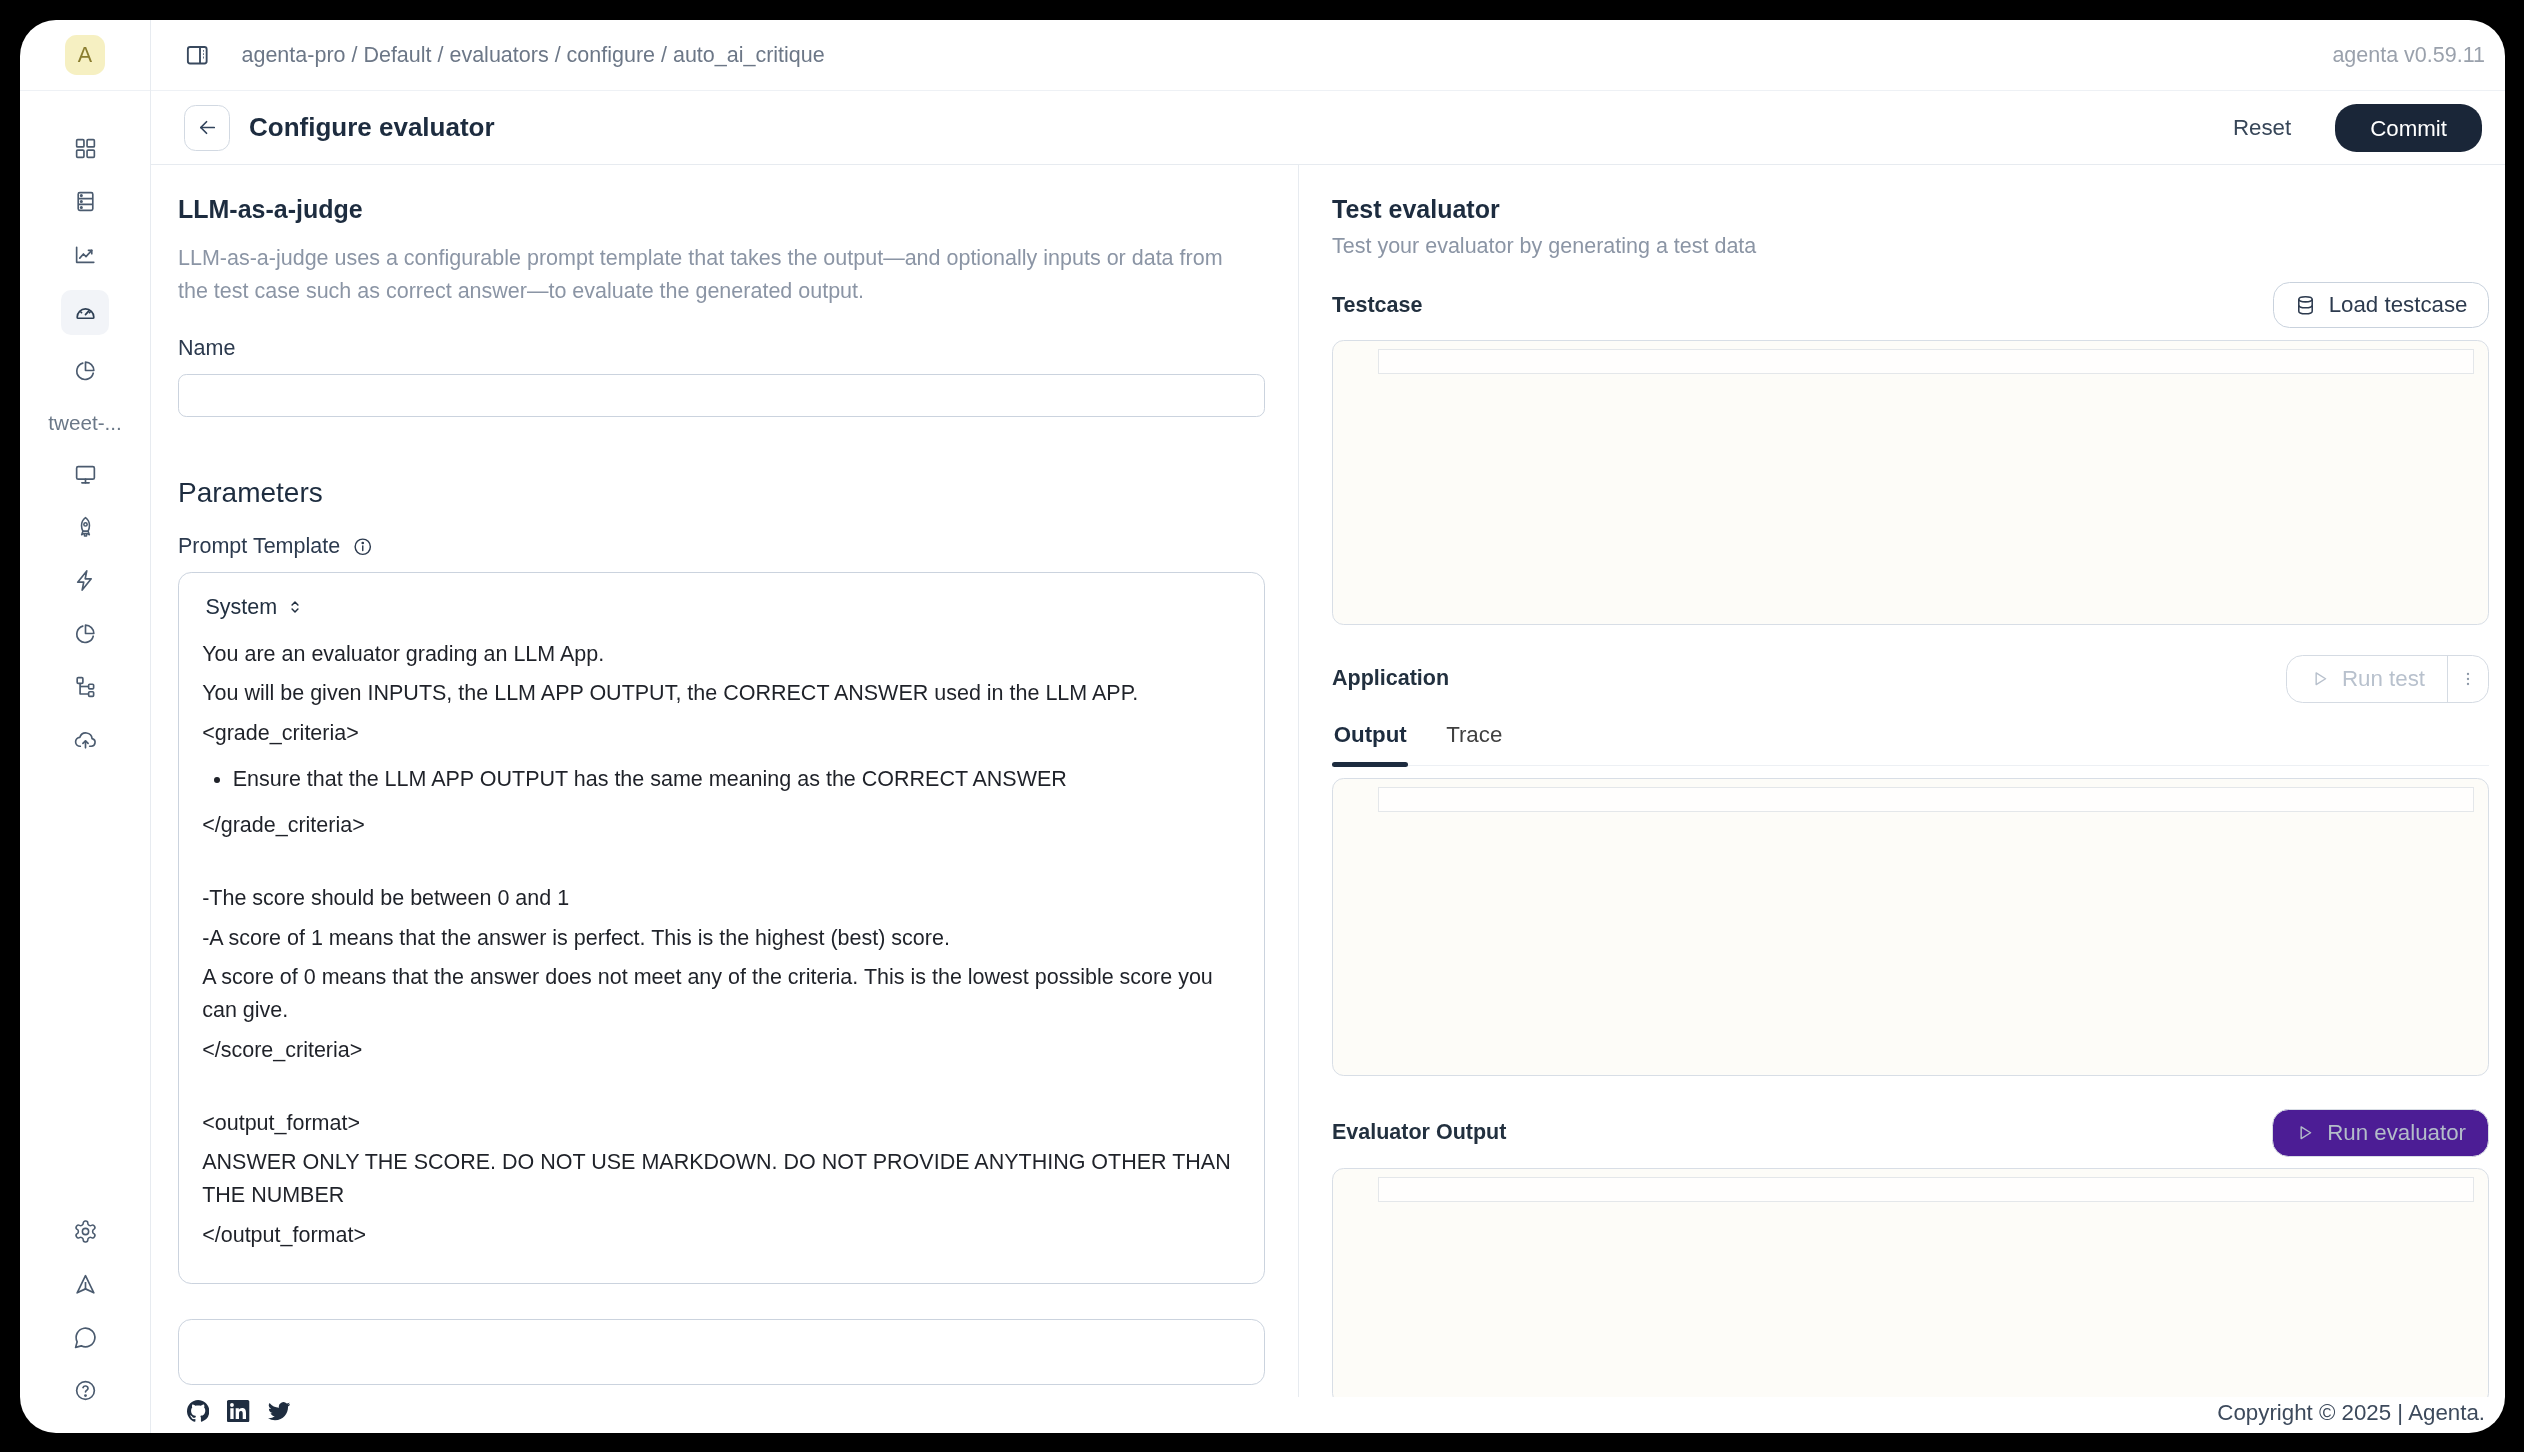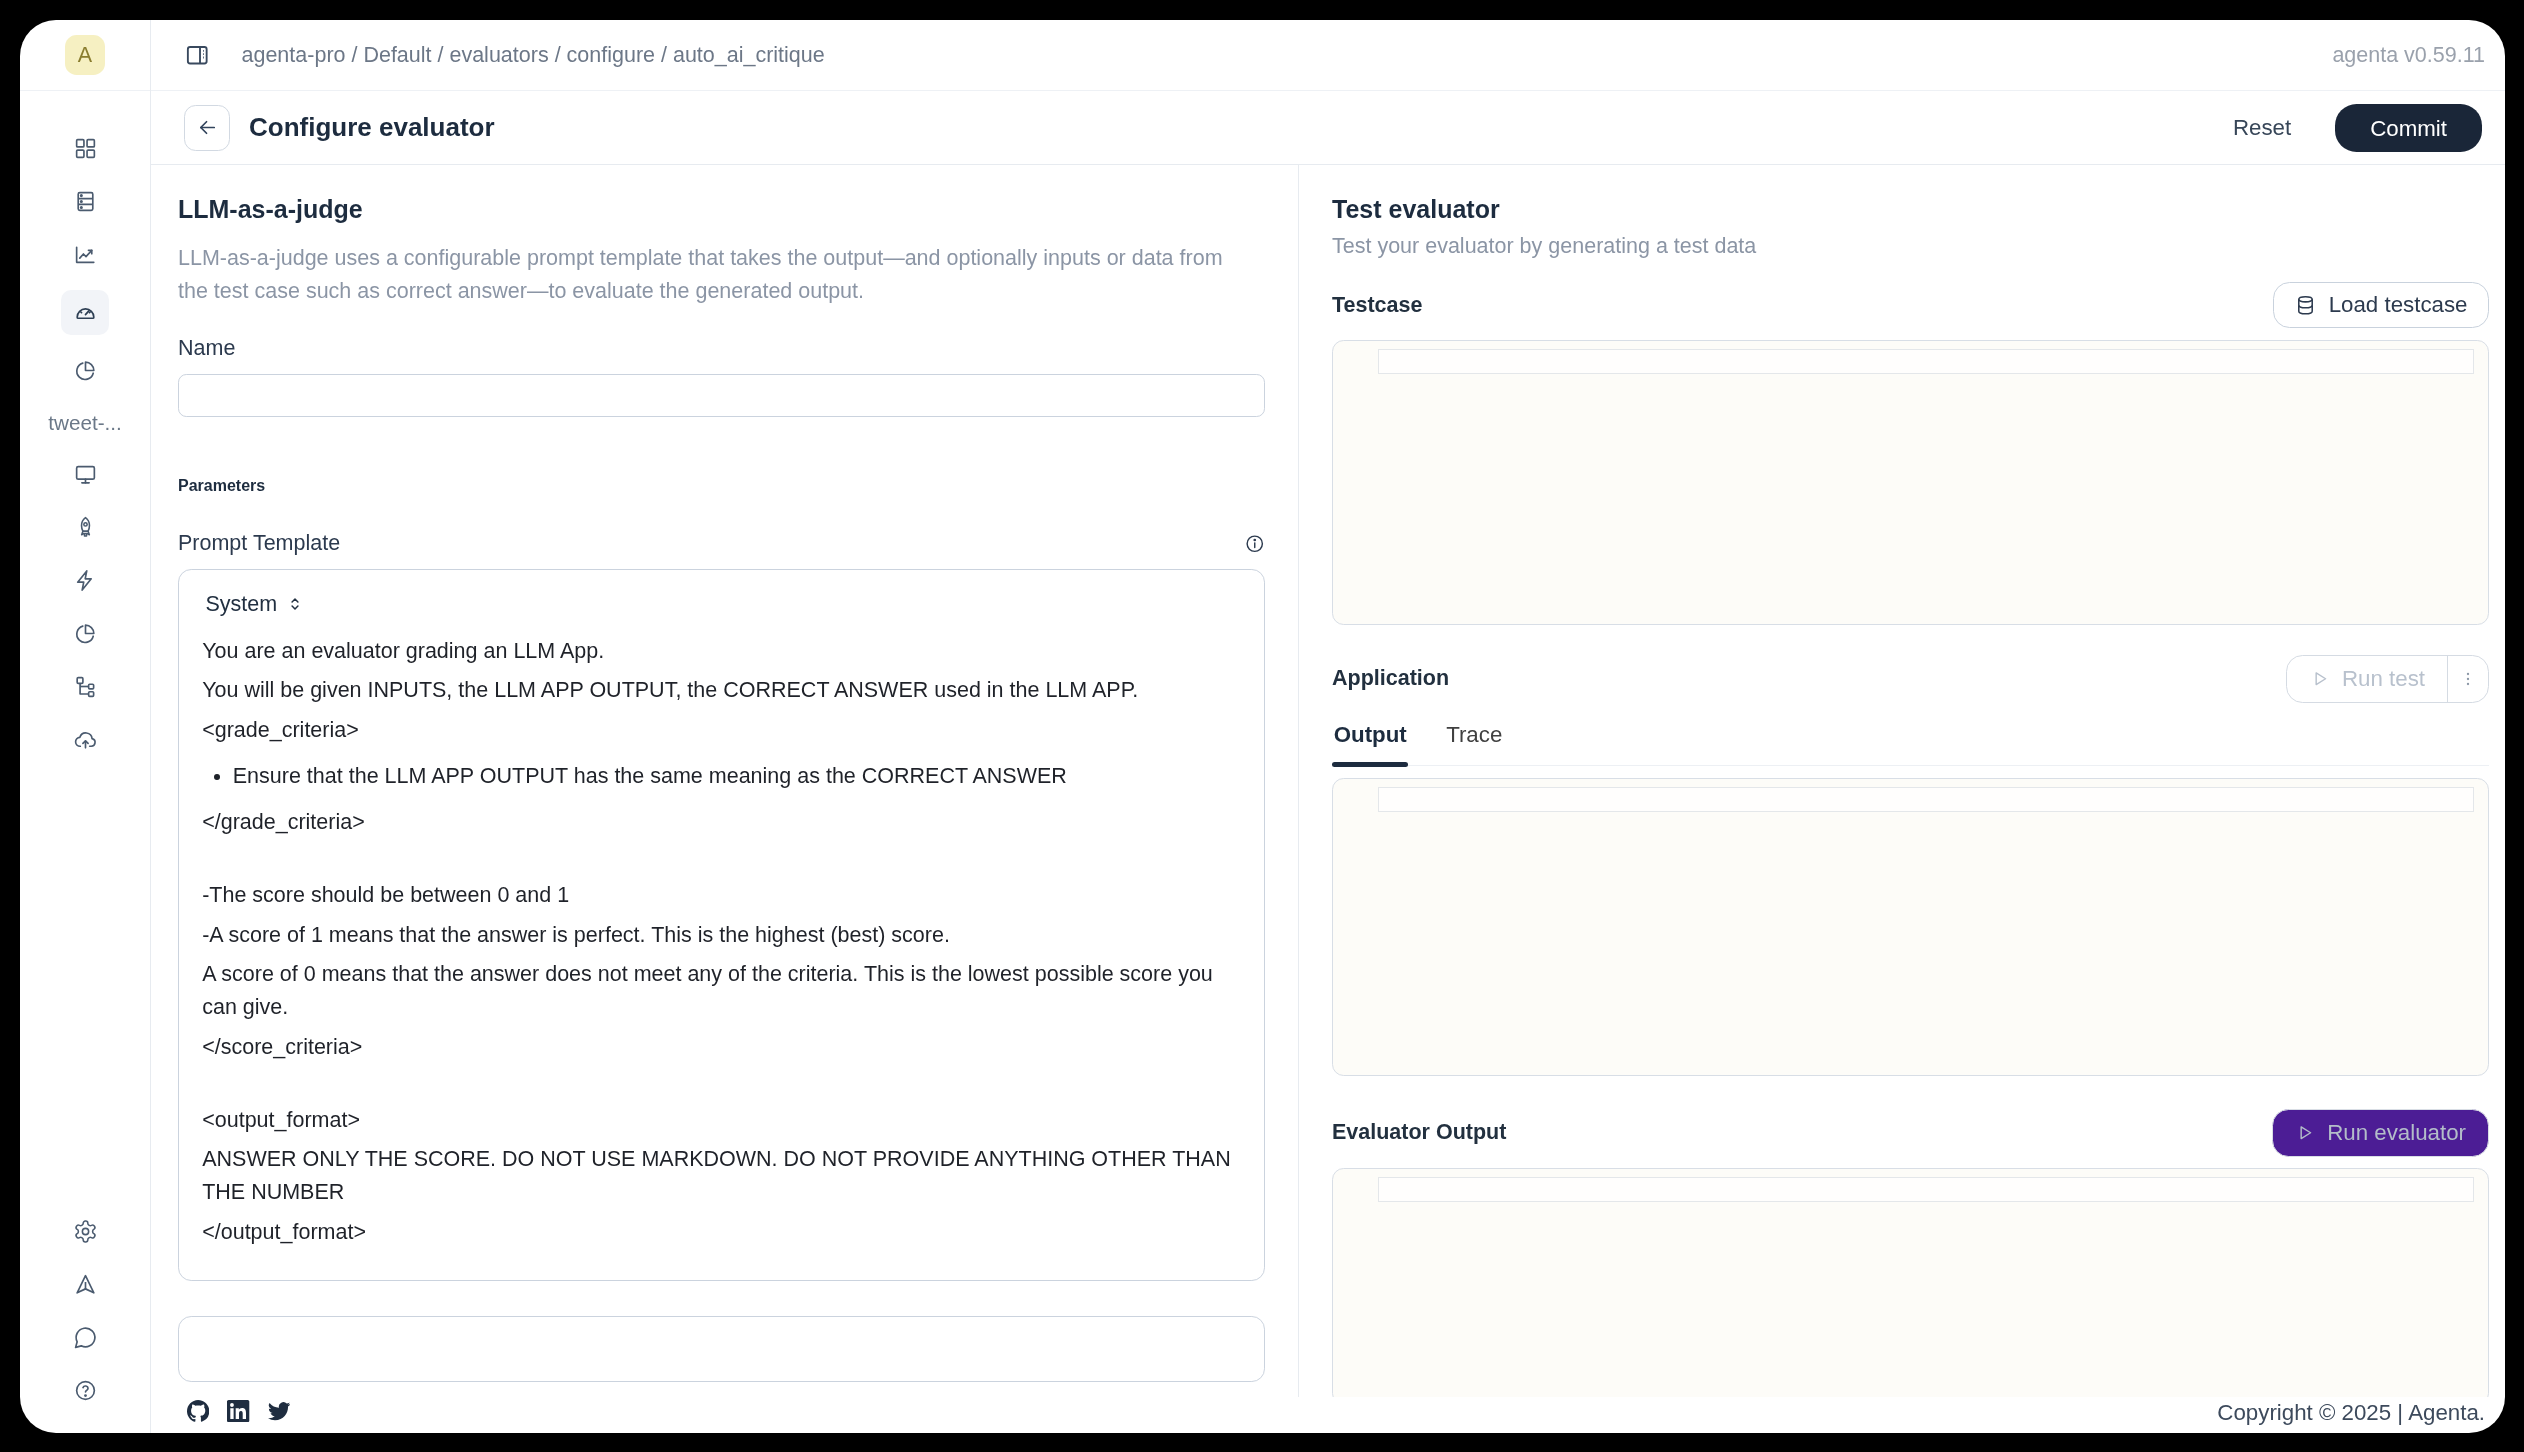--- a/index.html
+++ b/index.html
@@ -37,22 +37,22 @@
 
   .content { flex:1; display:flex; min-height:0; overflow:hidden; }
   .left-pane { width:1148px; flex:none; border-right:0.8px solid #e7ebf0; padding:30px 33px 0 27px; overflow:hidden; }
   .right-pane { flex:1; padding:30px 16.5px 0 33px; display:flex; flex-direction:column; overflow:hidden; }
 
   
   .sec-title { font-size:25px; font-weight:700; color:#1d2c3f; }
   .desc { margin-top:18px; font-size:21.5px; line-height:33px; color:#8b95a5; max-width:1075px; }
   .field-label { margin-top:28px; font-size:21.5px; color:#2c3a4e; }
   .name-input { margin-top:13.2px; width:100%; height:43px; border:0.8px solid #cbd3de; border-radius:8.3px; background:#fff; font-size:21.5px; padding:0 16.5px; font-family:inherit; color:#1f2229; outline:none; }
-  .params-title { margin-top:60px; font-size:16px; font-weight:700; color:#1d2c3f; }
-  .pt-row { margin-top:36px; display:flex; align-items:center; gap:11.6px; font-size:21.5px; color:#2c3a4e;justify-content:space-between; }
+  .params-title { margin-top:60px; font-size:28px; font-weight:400; color:#1d2c3f; }
+  .pt-row { margin-top:25px; display:flex; align-items:center; gap:11.6px; font-size:21.5px; color:#2c3a4e; }
   .info-icon { width:21.5px; height:21.5px; color:#2c3a4e; }
 
   .prompt-box { margin-top:13.2px; border:0.8px solid #cbd3de; border-radius:13.2px; padding:21.5px 21.5px 25px; }
   .role-row { display:flex; align-items:center; gap:8.3px; padding-left:5px; }
   .role-name { font-size:21.5px; color:#223041; }
   .updown-icon { width:20px; height:20px; color:#223041; }
   .prompt-text { margin-top:18px; font-size:21.5px; color:#1f2229; padding-left:1.7px; }
   .pl { margin:6.6px 0; line-height:33px; }
   .pl.blank { height:26.5px; }
   .pl.bullet { display:flex; gap:13.2px; margin:13.2px 0 13.2px 11.6px; }

